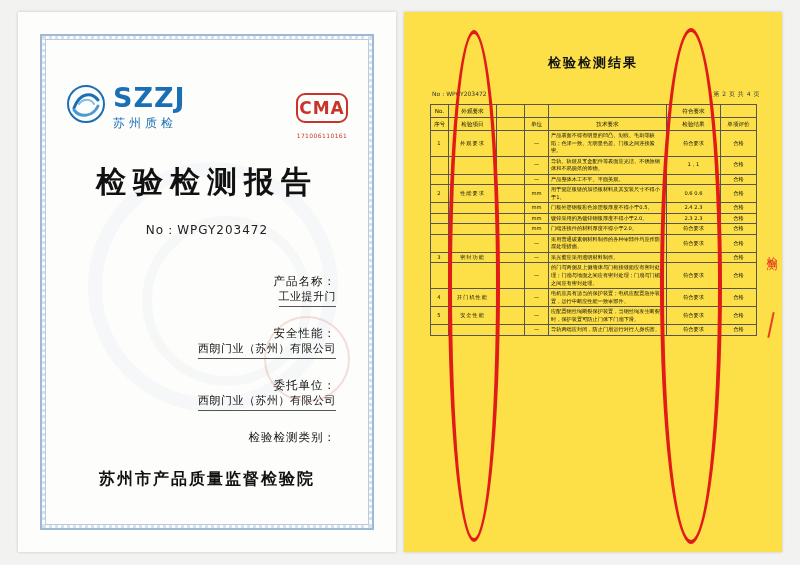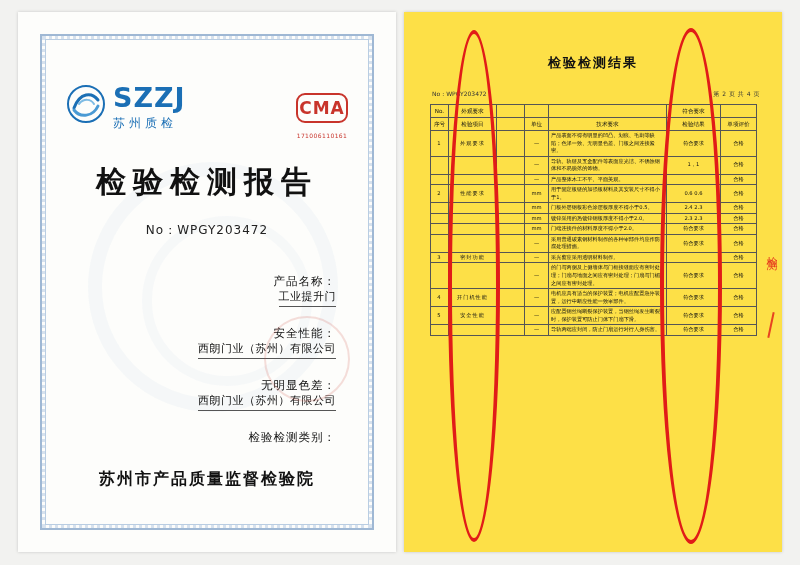--- a/index.html
+++ b/index.html
@@ -293,21 +293,21 @@
     <div class="field-list">
       <div class="field-row">
         <span class="field-label">产品名称：</span>
         <span class="field-value">工业提升门</span>
       </div>
       <div class="field-row">
         <span class="field-label">安全性能：</span>
         <span class="field-value">西朗门业（苏州）有限公司</span>
       </div>
       <div class="field-row">
-        <span class="field-label">无明显色差：</span>
+        <span class="field-label">委托单位：</span>
         <span class="field-value">西朗门业（苏州）有限公司</span>
       </div>
       <div class="field-row">
         <span class="field-label">检验检测类别：</span>
       </div>
     </div>
 
     <div class="red-stamp"></div>
     <div class="cert-org">苏州市产品质量监督检验院</div>
   </div>

